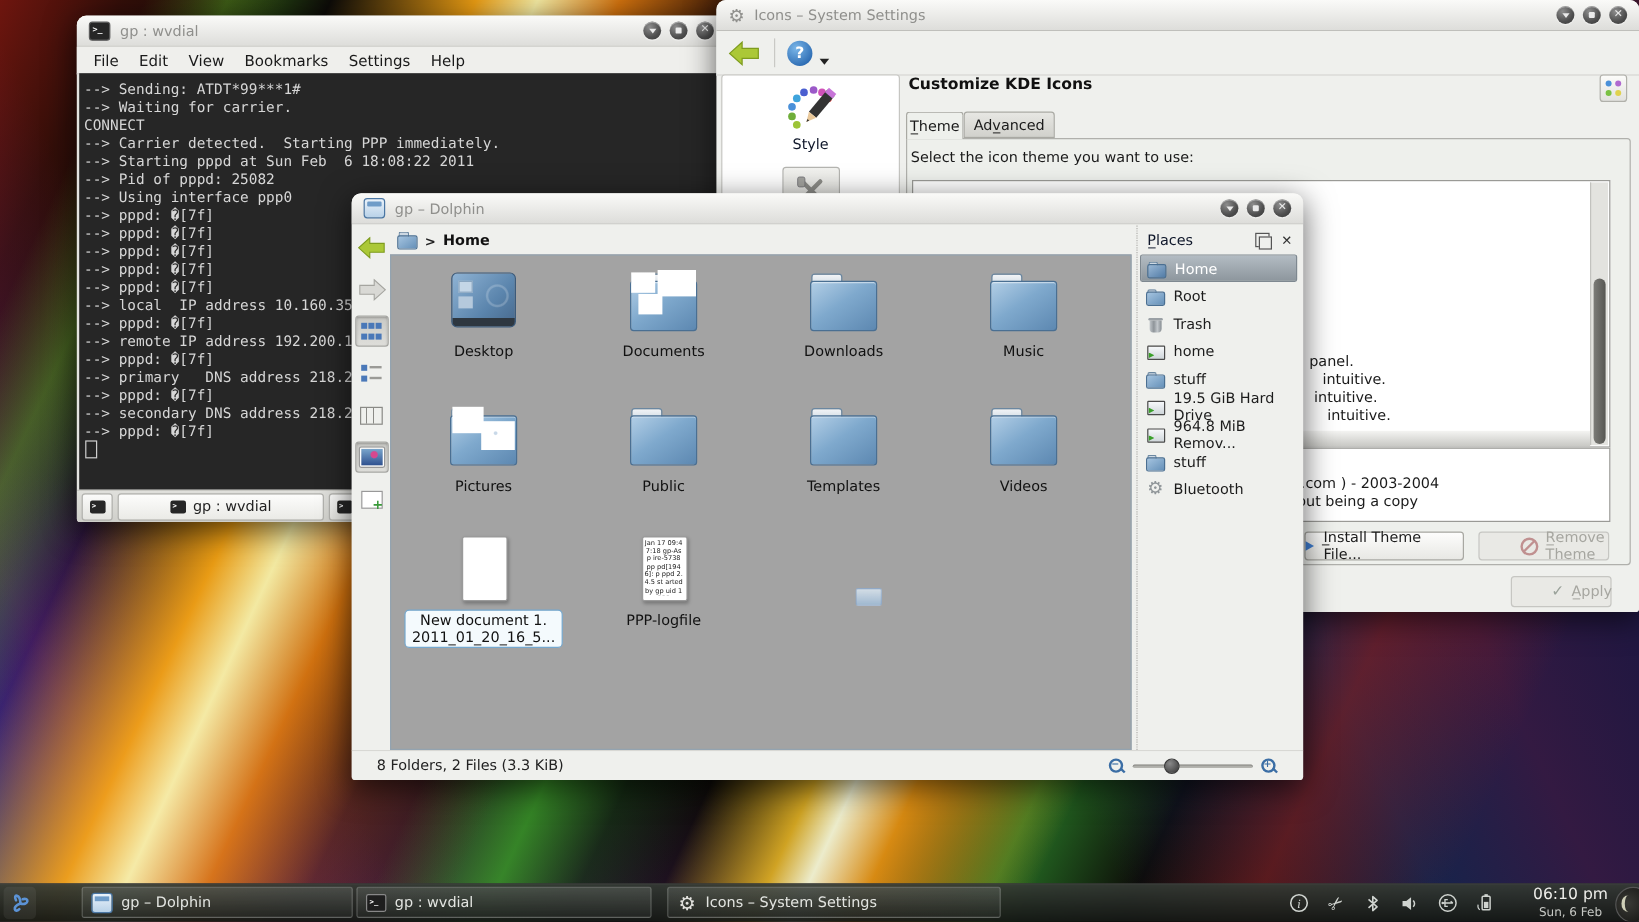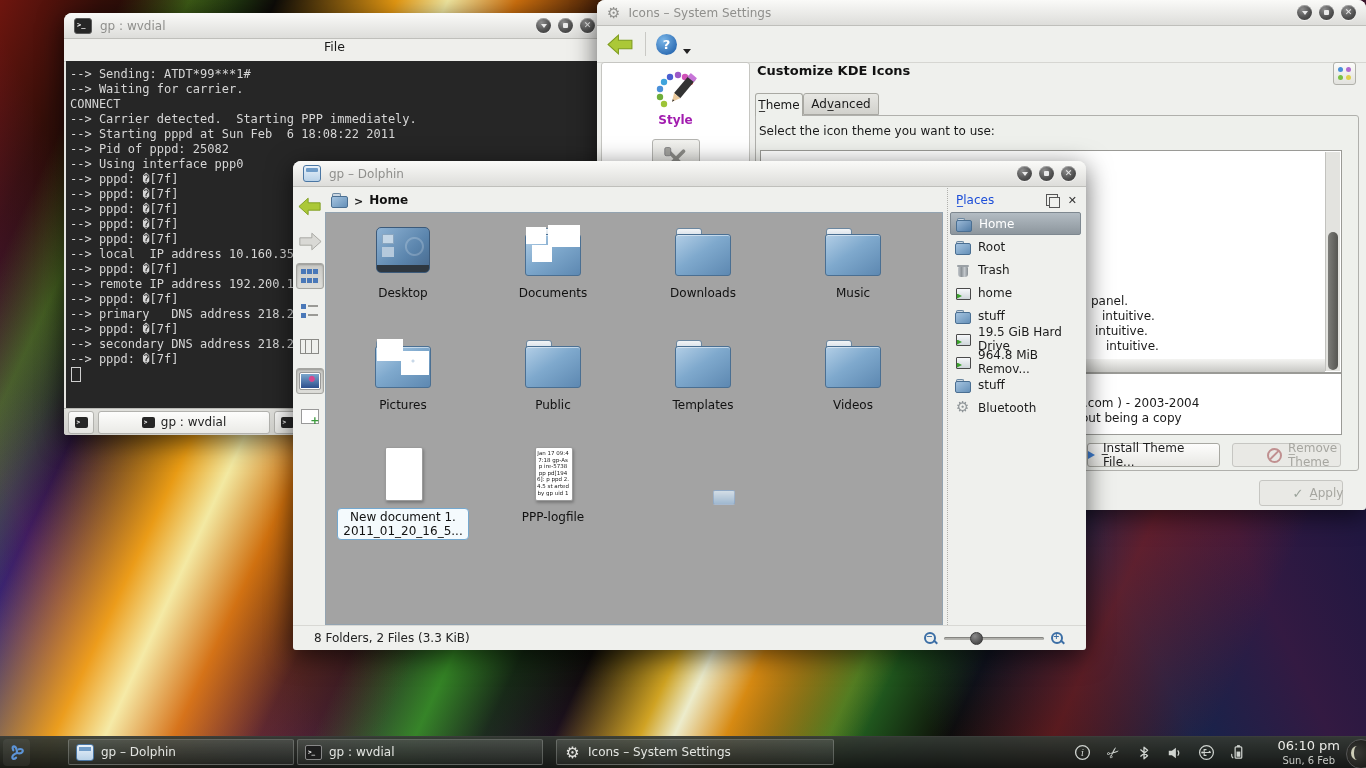--- a/index.html
+++ b/index.html
@@ -20,41 +20,41 @@
   .title{font-size:12px;color:#8f8f8c;margin-left:8px;flex:1;white-space:nowrap;overflow:hidden;}
   .wbtns{display:flex;gap:7px;}
   .wbtn{width:15px;height:15px;border-radius:50%;background:radial-gradient(circle at 35% 30%,#8d8d8d,#4e4e4e 60%,#383838);box-shadow:inset 0 1px 0 rgba(255,255,255,.35),0 1px 1px rgba(255,255,255,.5);display:flex;align-items:center;justify-content:center;color:#eee;}
   .g-min{width:0;height:0;border-left:3px solid transparent;border-right:3px solid transparent;border-top:4px solid #eaeaea;}
   .g-max{width:5px;height:5px;background:#eaeaea;border-radius:1px;}
   .g-close{font-size:9px;font-weight:bold;line-height:9px;color:#eaeaea;}
   
   .win-term{left:64px;top:13px;width:541px;height:422px;z-index:1;background:#e4e4e0;}
   .term-ico{width:16px;height:14px;background:#262626;border:1px solid #5a5a5a;border-radius:3px;position:relative;flex:none;}
   .term-ico::before{content:">_";position:absolute;left:2px;top:0px;font:bold 7px/12px "DejaVu Sans Mono",monospace;color:#fff;}
-  .menubar{position:absolute;left:0;right:0;top:26px;height:22px;background:#efefec;border-bottom:1px solid #d0d0cc;display:flex;align-items:center;gap:17px;padding:0 14px;flex-direction:column;}
+  .menubar{position:absolute;left:0;right:0;top:26px;height:22px;background:#efefec;border-bottom:1px solid #d0d0cc;display:flex;align-items:center;gap:17px;padding:0 14px;}
   .menu-item{font-size:12.5px;color:#1a1a1a;}
   .term-body{position:absolute;left:2px;right:2px;top:48px;bottom:27px;background:#262626;padding:6px 4px;box-sizing:border-box;overflow:hidden;font:12px/15px "DejaVu Sans Mono",monospace;color:#d6d6d6;}
   .tline{white-space:pre;}
   .term-cursor{position:absolute;left:7px;top:354px;width:8px;height:13px;border:1px solid #cfcfcf;}
   .term-tabs{position:absolute;left:0;right:0;bottom:0;height:27px;background:linear-gradient(#e0e0dc,#cfcfca);border-top:1px solid #b8b8b4;display:flex;align-items:center;gap:4px;padding:0 4px;border-radius:0 0 3px 3px;box-sizing:border-box;}
   .ttab-btn{width:24px;height:21px;background:linear-gradient(#fbfbfa,#e4e4e0);border:1px solid #b2b2ae;border-radius:3px;display:flex;align-items:center;justify-content:center;}
   .mini-term{width:13px;height:11px;background:#262626;border-radius:2px;position:relative;}
   .mini-term::before{content:">";position:absolute;left:2px;top:0;font:bold 6px/10px "DejaVu Sans Mono",monospace;color:#fff;}
   .ttab{width:170px;height:21px;background:linear-gradient(#fdfdfc,#eaeae6);border:1px solid #b2b2ae;border-radius:3px;display:flex;align-items:center;justify-content:center;gap:6px;font-size:12px;color:#222;}
   
   .win-ss{left:597px;top:0;width:769px;height:510px;z-index:2;}
   .gear-ico{font-size:15px;color:#8f8f8c;line-height:16px;flex:none;}
   .ss-toolbar{position:absolute;left:0;right:0;top:26px;height:36px;background:#eff0ed;border-bottom:1px solid #d6d6d2;display:flex;align-items:center;padding:0 8px;gap:10px;}
   .arrow-btn{width:30px;height:24px;display:flex;align-items:center;justify-content:center;}
   .vsep{width:1px;height:24px;background:#c9c9c5;}
   .help-btn{width:21px;height:21px;border-radius:50%;background:radial-gradient(circle at 35% 30%,#7ab6e8,#2e6db4 75%);color:#fff;display:flex;align-items:center;justify-content:center;position:relative;}
   .help-btn::before{content:"?";font-weight:bold;font-size:13px;}
   .help-caret{width:0;height:0;border-left:4px solid transparent;border-right:4px solid transparent;border-top:5px solid #222;margin:14px 0 0 -4px;}
   .ss-sidebar{position:absolute;left:4px;top:62px;width:149px;height:443px;background:#fff;border:1px solid #c6c6c2;border-radius:3px;box-sizing:border-box;display:flex;flex-direction:column;align-items:center;padding-top:6px;}
-  .style-label{font-size:12px;font-weight:bold;color:#a21caf;margin-top:2px;}
+  .style-label{font-size:12px;font-weight:normal;color:#0f172a;margin-top:2px;}
   .tools-btn{margin-top:12px;width:46px;height:36px;background:linear-gradient(#f2f2ef,#d8d8d4);border:1px solid #b4b4b0;border-radius:3px;display:flex;align-items:center;justify-content:center;}
   .ss-heading{position:absolute;left:160px;top:63px;font-size:13px;font-weight:bold;color:#111;}
   .grid-btn{position:absolute;right:10px;top:62px;width:21px;height:21px;background:linear-gradient(#fcfcfa,#e2e2de);border:1px solid #b0b0aa;border-radius:3px;}
   .grid-btn i{position:absolute;width:5px;height:5px;border-radius:50%;}
   .grid-btn i:nth-child(1){left:4px;top:4px;background:#4a90d9;}
   .grid-btn i:nth-child(2){right:4px;top:4px;background:#b06ad0;}
   .grid-btn i:nth-child(3){left:4px;bottom:4px;background:#7ac143;}
   .grid-btn i:nth-child(4){right:4px;bottom:4px;background:#e0d24d;}
   .tab{position:absolute;top:93px;height:22px;font-size:12px;color:#1a1a1a;display:flex;align-items:center;justify-content:center;box-sizing:border-box;z-index:2;text-align:right;}
   .tab-theme{left:158px;width:48px;background:#eef0ec;border:1px solid #a9a9a3;border-bottom:none;border-radius:3px 3px 0 0;height:23px;}
@@ -125,21 +125,21 @@
      linear-gradient(#fff,#fff) 22px 0/32px 22px,linear-gradient(#cfe2f4,#4a7ab8) 24px 2px/28px 18px;background-repeat:no-repeat;}
   .k-pictures .preview{position:absolute;left:6px;top:8px;width:52px;height:38px;z-index:2;background:
      linear-gradient(#fff,#fff) 0 0/26px 22px,linear-gradient(160deg,#24365e,#0e1830 70%) 2px 2px/22px 18px,
      radial-gradient(circle at 36px 22px,#c8d8e8 1px,transparent 2px),
      linear-gradient(#fff,#fff) 24px 12px/28px 24px,linear-gradient(200deg,#1c2a46,#05070e 80%) 26px 14px/24px 20px;background-repeat:no-repeat;}
   .k-file-blank::before,.k-file-log::before{content:"";position:absolute;left:14px;top:4px;width:36px;height:52px;background:#fff;border:1px solid #9a9a9a;border-radius:2px;box-shadow:1px 2px 3px rgba(0,0,0,.25);}
   .k-file-log .preview{position:absolute;left:16px;top:7px;width:32px;height:46px;font-size:5.5px;line-height:6.6px;color:#222;overflow:hidden;word-break:break-all;text-align:center;z-index:2;}
   .artifact{position:absolute;left:387px;top:277px;width:20px;height:13px;border:1px solid rgba(120,150,190,.5);border-radius:2px;background:linear-gradient(#dce8f2,#9fbcd8);opacity:.85;}
   .places{position:absolute;left:654px;top:27px;width:136px;height:437px;border-left:1px dotted #b0b0ac;box-sizing:border-box;}
   .places-head{height:24px;display:flex;align-items:center;padding:0 6px 0 8px;gap:4px;}
-  .places-title{flex:1;font-size:12px;color:#1d4ed8;}
+  .places-title{flex:1;font-size:12px;color:#0f172a;}
   .detach-ico{width:10px;height:10px;border:1px solid #555;position:relative;}
   .detach-ico::before{content:"";position:absolute;left:2px;top:2px;width:9px;height:9px;background:#eff0ed;border:1px solid #555;}
   .close-ico{font-size:11px;font-weight:bold;color:#333;margin-left:6px;}
   .place{display:flex;align-items:center;height:23px;padding-left:7px;gap:7px;font-size:12px;color:#1c1c1c;border-radius:2px;}
   .place.selected{background:linear-gradient(#b3bcc3,#8d969d);color:#fff;margin:0 2px;padding-left:5px;border:1px solid #7e8890;box-sizing:border-box;}
   .picon{width:16px;height:16px;position:relative;flex:none;}
   .k-pfolder::before,.k-phome::before{content:"";position:absolute;top:2px;left:1px;width:6px;height:3px;background:#cdd8e2;border:1px solid #6b87a0;border-bottom:none;border-radius:2px 2px 0 0;}
   .k-pfolder::after,.k-phome::after{content:"";position:absolute;top:4px;left:0;width:14px;height:10px;background:linear-gradient(145deg,#a5c4e0,#6590b8);border:1px solid #4a6f92;border-radius:2px;}
   .k-phome::after{background:linear-gradient(145deg,#9ab8d6,#527ca6);}
   .k-ptrash::before{content:"";position:absolute;left:3px;top:5px;width:10px;height:10px;border-radius:1px 1px 3px 3px;background:linear-gradient(90deg,#c2c7cb,#8e9499 35%,#c2c7cb 65%,#878d92);}

